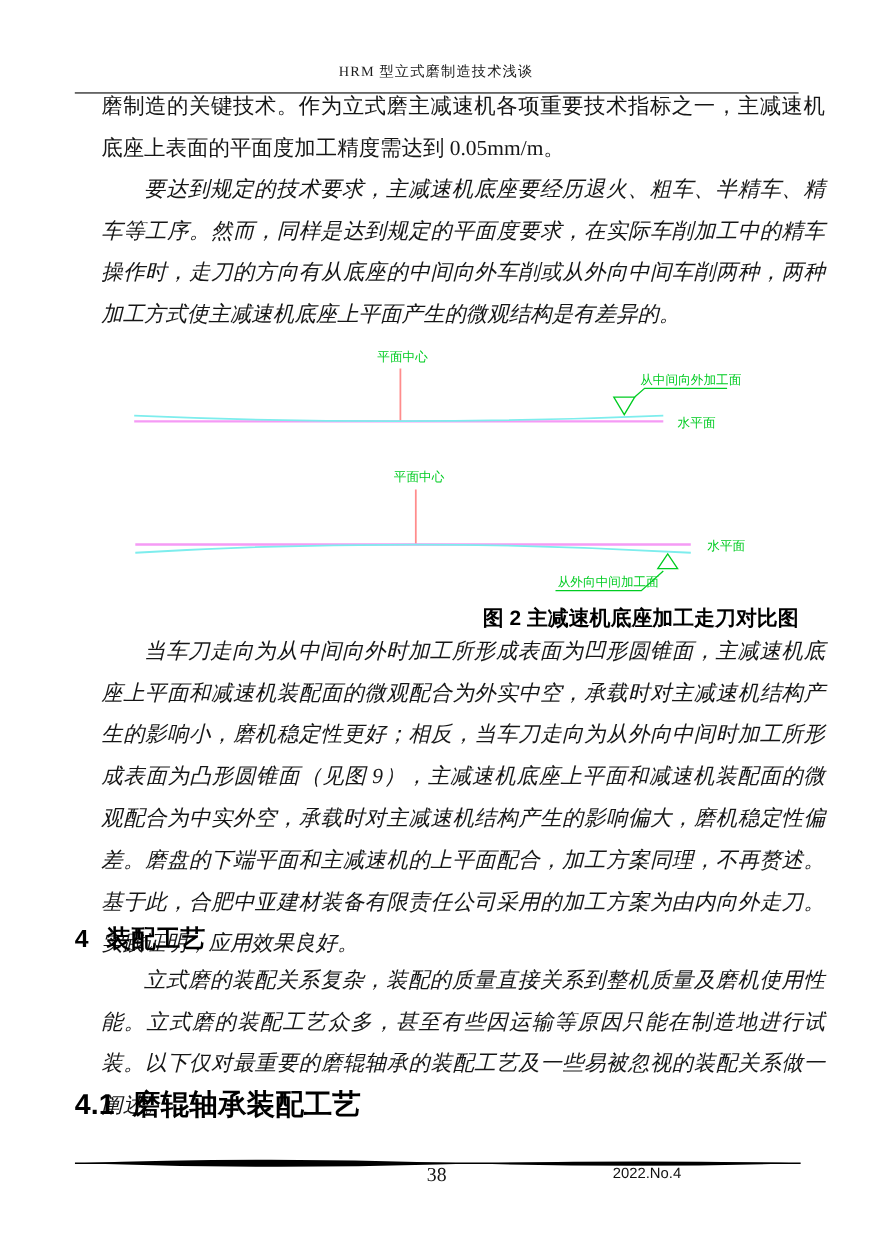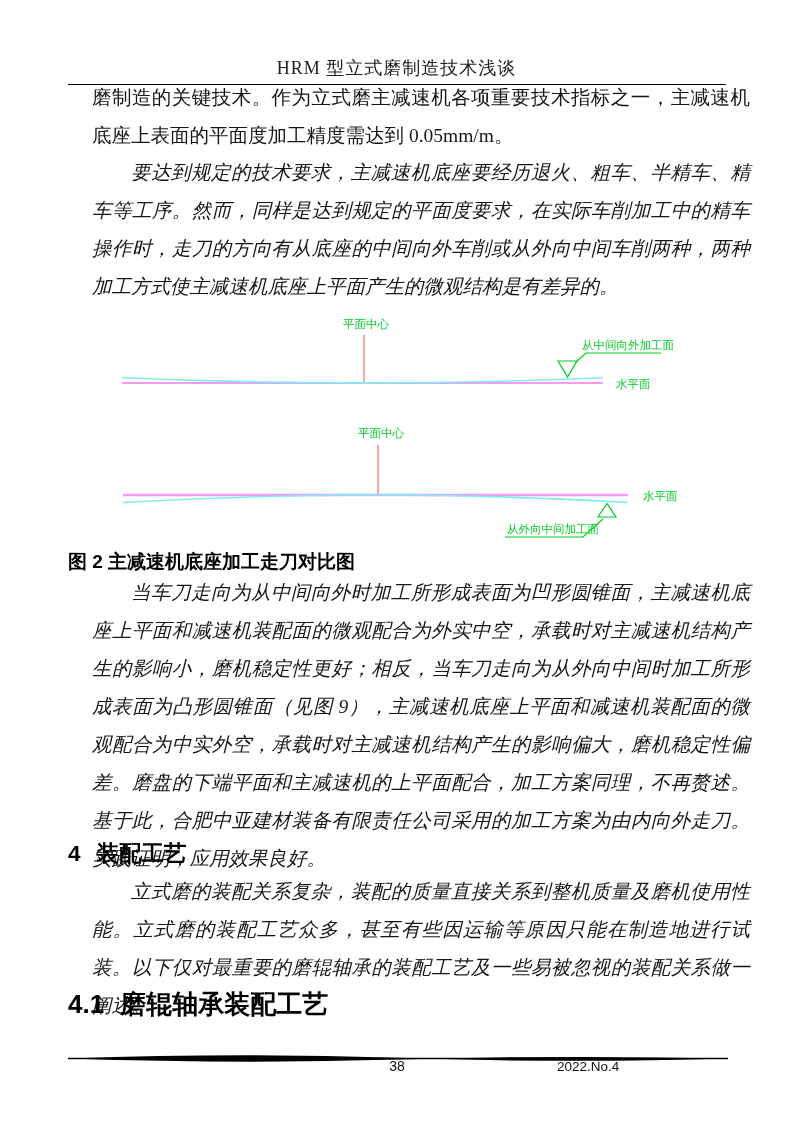--- a/index.html
+++ b/index.html
@@ -3,54 +3,54 @@
 <meta charset="utf-8">
 <style>
   html,body { margin:0; padding:0; }
   body {
     width:793px; height:1122px; background:#ffffff; position:relative;
     font-family:"Liberation Serif","DejaVu Serif",serif; color:#141414;
     overflow:hidden;
   }
   .header-title {
     position:absolute; top:56px; left:0; width:793px; text-align:center;
-    font-size:18px; color:#1d1d1d; letter-spacing:1px;
+    font-size:13px; color:#1d1d1d; letter-spacing:1px;
   }
   .header-rule {
     position:absolute; top:84px; left:68px; width:658px; height:1.4px;
     background:#000;
   }
   .para {
     position:absolute; left:68px; width:658px;
     font-size:19.5px; line-height:38px; text-align:justify; color:#161616;margin-left:24px;
   }
   .indent { text-indent:2em;font-style:italic; }
   #p1 { top:79px; }
   #p2 { top:154px; }
   #p3 { top:574px; }
   #p4 { top:873px; }
   .fig { position:absolute; left:65px; top:315px; width:660px; height:232px; }
   .fig svg { display:block; }
   .fig text { font-family:"Liberation Sans","DejaVu Sans",sans-serif; font-size:11.5px; }
   .fig-caption {
-    position:absolute; left:68px; top:549px; width:658px; text-align:left;
+    position:absolute; left:68px; top:549px; width:658px; text-align:right;
     font-weight:bold; font-size:19px; color:#000;
     font-family:"Liberation Sans","DejaVu Sans",sans-serif;
   }
   .h-sec {
     position:absolute; left:68px; font-weight:bold; color:#000;
     font-family:Liberation Sans, sans-serif;
   }
   #sec4   { top:838px; font-size:22.5px; }
   #sec41  { top:987px; font-size:26px; }
   .sec-num { display:inline-block; margin-right:16px; }
   .footer-bar { position:absolute; left:68px; top:1050px; width:660px; height:10px; }
   .footer-page {
     position:absolute; top:1058px; left:68px; width:658px; text-align:center;
-    font-size:14px; font-family:Liberation Sans, sans-serif; color:#111;
+    font-size:18px; font-family:Liberation Serif, serif; color:#111;
   }
   .footer-issue {
     position:absolute; top:1059px; left:557px; width:120px; text-align:left;
     font-size:13.5px; font-family:"Liberation Sans","DejaVu Sans",sans-serif; color:#111;
   }
 </style>
 </head>
 <body>
 
 <div class="header-title">HRM 型立式磨制造技术浅谈</div>

